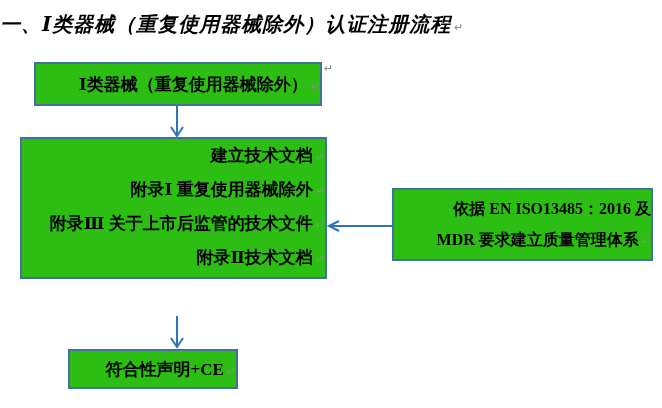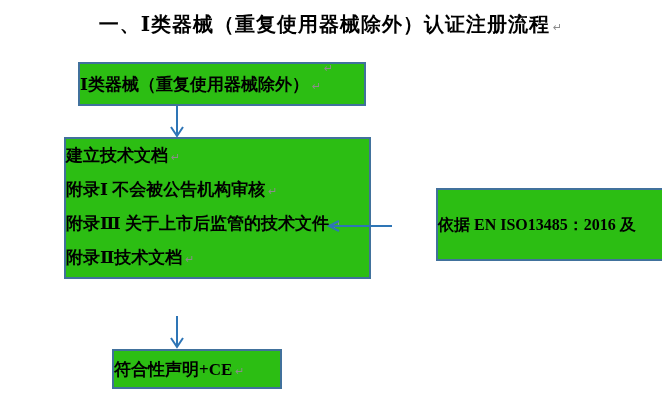--- a/index.html
+++ b/index.html
@@ -15,34 +15,33 @@
     position:relative;
     width:662px;height:408px;
     background:var(--bg);
     font-family:"Liberation Serif","DejaVu Serif",serif;
     font-weight:bold;
     color:var(--text);
     overflow:hidden;
   }
   .title{
     position:absolute;top:11px;left:0;width:662px;
-    text-align:center;
     font-size:20px;
     letter-spacing:1px;
     white-space:nowrap;
+    font-style:italic;
   }
   .box{
     position:absolute;
     background:var(--green);
     border:2px solid var(--border);
     box-sizing:border-box;
     display:flex;flex-direction:column;
-    align-items:flex-start;justify-content:center;
+    align-items:flex-end;justify-content:center;
     text-align:center;
-    margin-left:44px;
   }
   .box .line{white-space:nowrap;}
   .box-start{left:34px;top:62px;width:288px;height:44px;font-size:17px;}
   .box-techdoc{left:20px;top:137px;width:307px;height:142px;font-size:17px;}
   .box-techdoc .line{line-height:32px;}
   .box-qms{left:392px;top:188px;width:261px;height:73px;font-size:16px;}
   .box-qms .line{line-height:31px;}
   .box-decl{left:68px;top:349px;width:170px;height:40px;font-size:17px;}
   .mark{
     font-size:11px;
@@ -85,33 +84,36 @@
   <svg class="arrow" style="left:169px;top:106px;" width="16" height="32">
     <line x1="8" y1="0" x2="8" y2="28"></line>
     <polyline points="2,21 8,30 14,21"></polyline>
   </svg>
 
   <div class="box box-techdoc">
     <div class="line">
       <span>建立技术文档</span><span class="mark">↵</span>
     </div>
     <div class="line">
-      <span>附录Ⅰ  不会被公告机构审核</span><span class="mark">↵</span>
+      <span>附录Ⅰ  重复使用器械除外</span><span class="mark">↵</span>
     </div>
     <div class="line">
       <span>附录Ⅲ 关于上市后监管的技术文件</span><span class="mark">↵</span>
     </div>
     <div class="line">
       <span>附录Ⅱ技术文档</span><span class="mark">↵</span>
     </div>
   </div>
 
   <div class="box box-qms">
     <div class="line">
       <span>依据 EN  ISO13485：2016 及</span>
+    </div>
+    <div class="line">
+      <span>MDR 要求建立质量管理体系</span><span class="mark">↵</span>
     </div>
   </div>
 
   <svg class="arrow" style="left:326px;top:219px;" width="68" height="14">
     <line x1="66" y1="7" x2="4" y2="7"></line>
     <polyline points="13,2 3,7 13,12"></polyline>
   </svg>
 
   <svg class="arrow" style="left:169px;top:316px;" width="16" height="33">
     <line x1="8" y1="0" x2="8" y2="29"></line>

